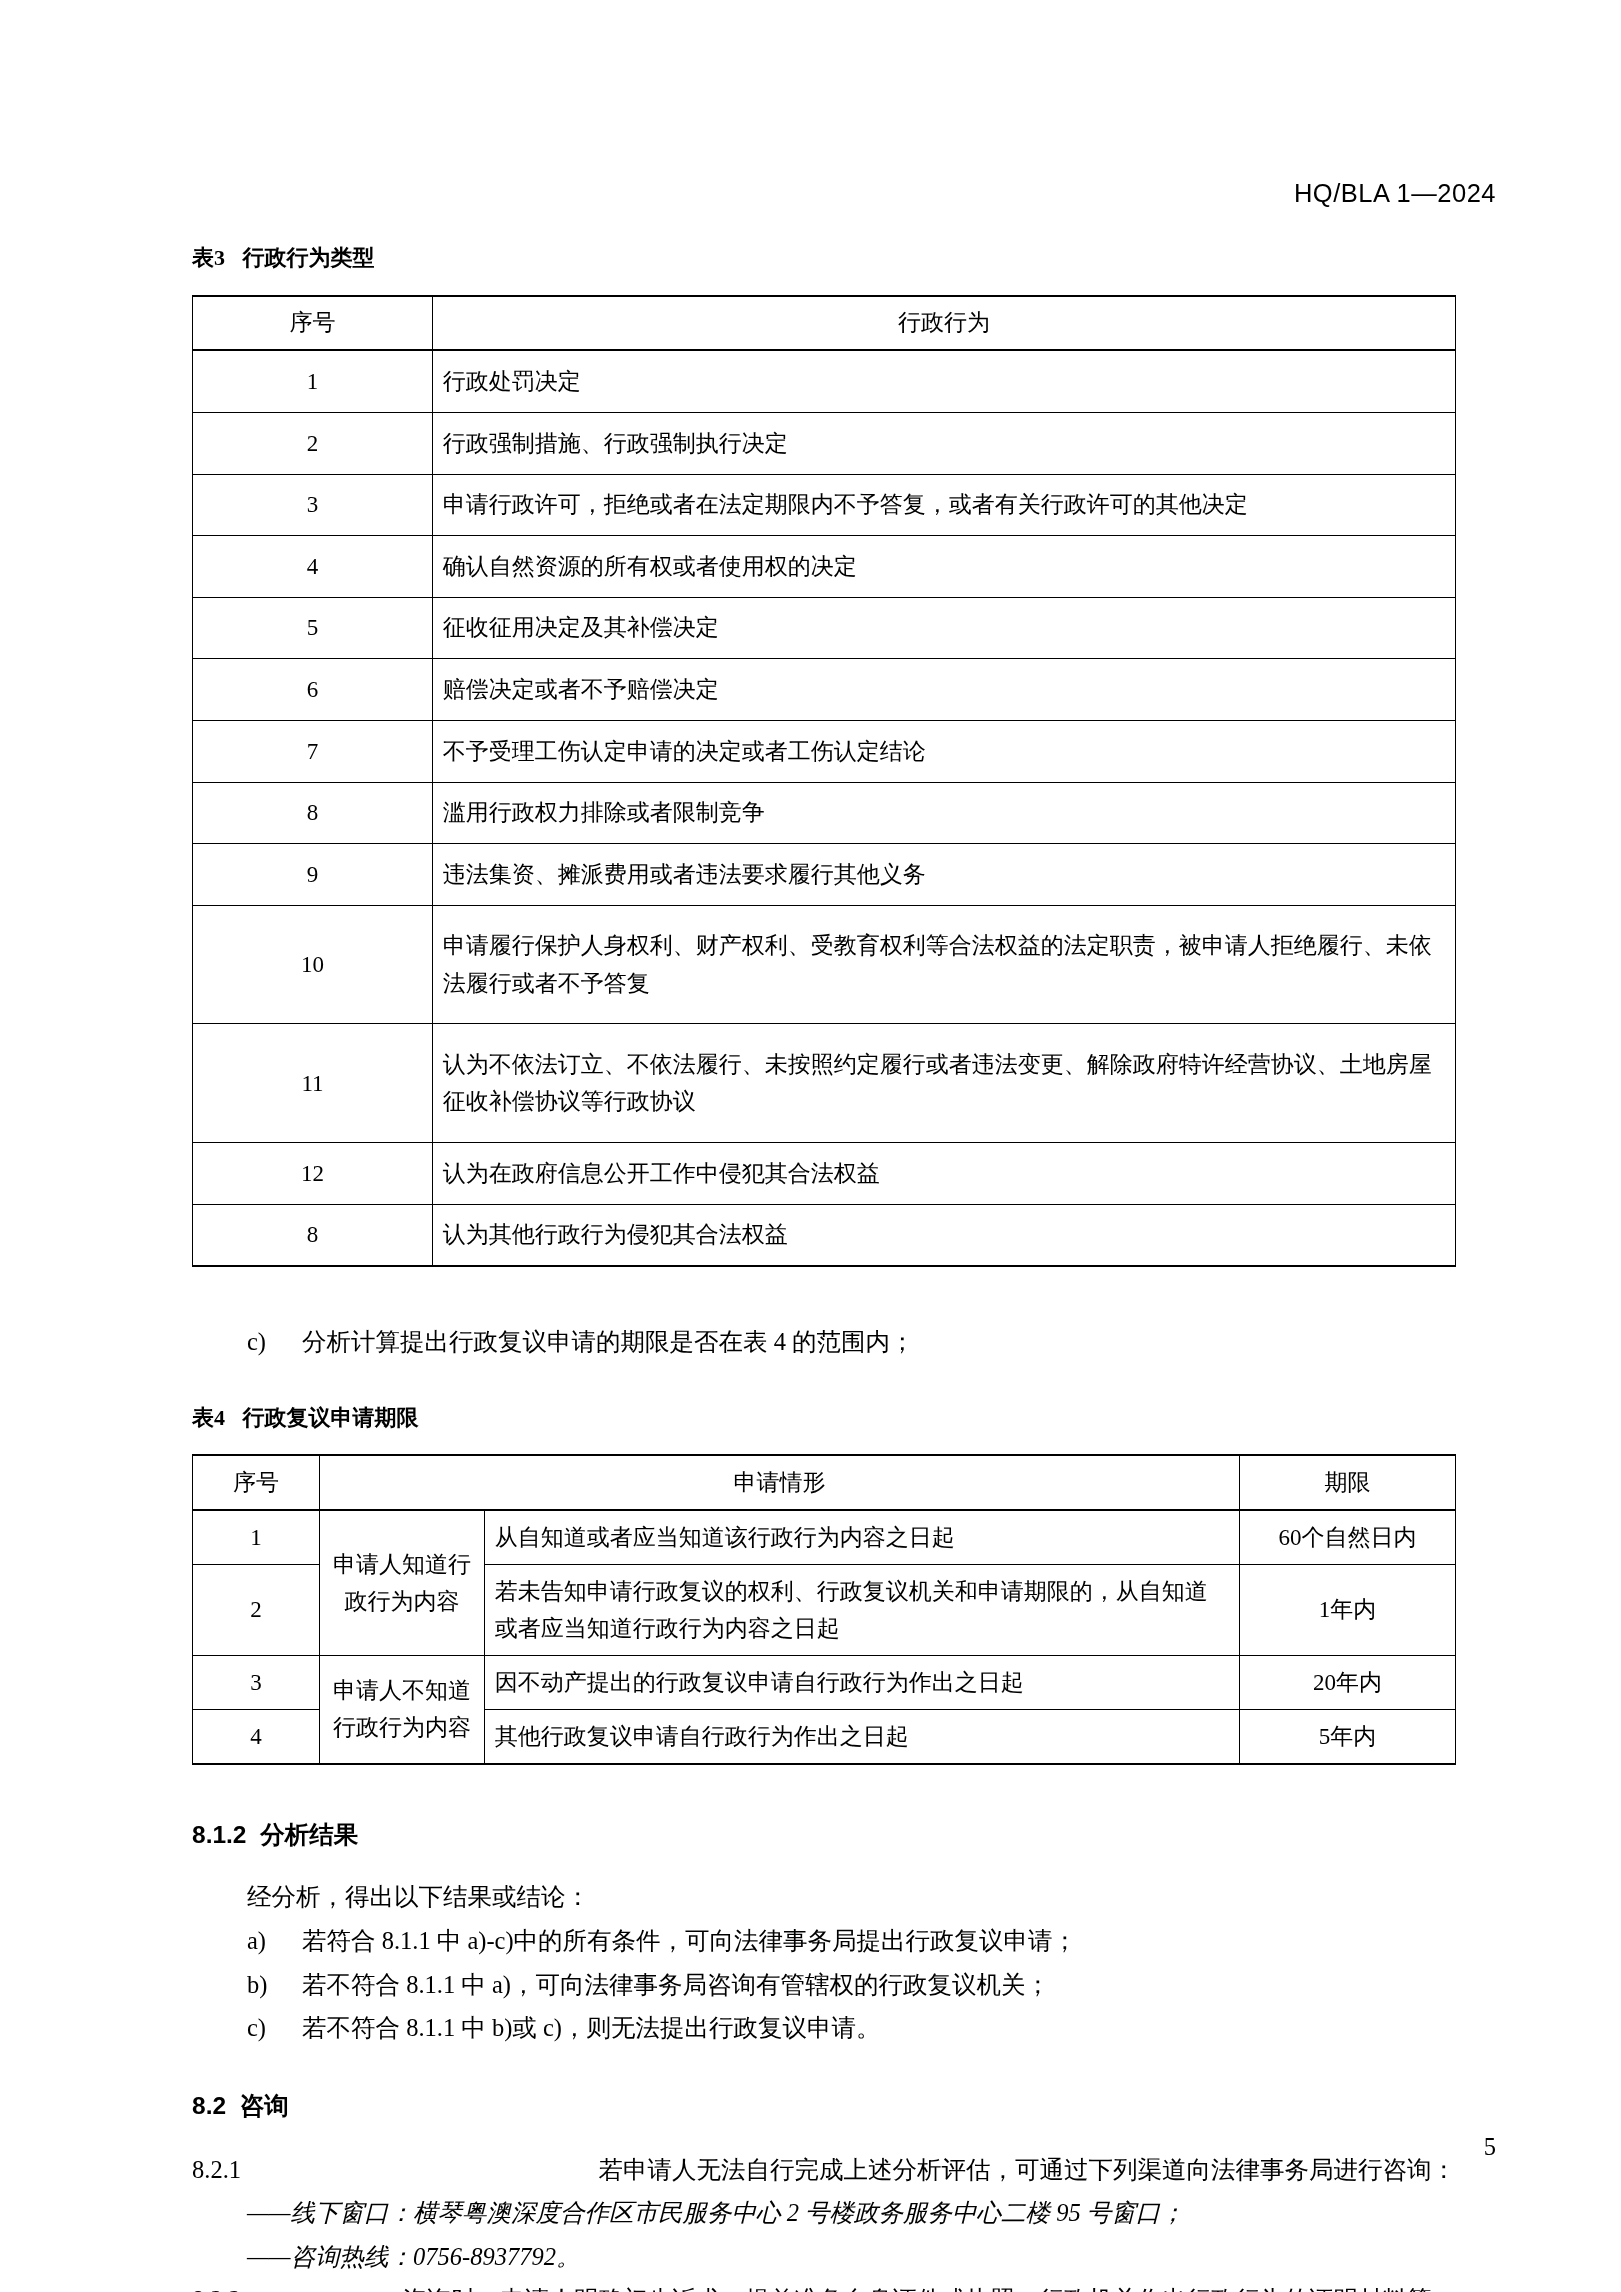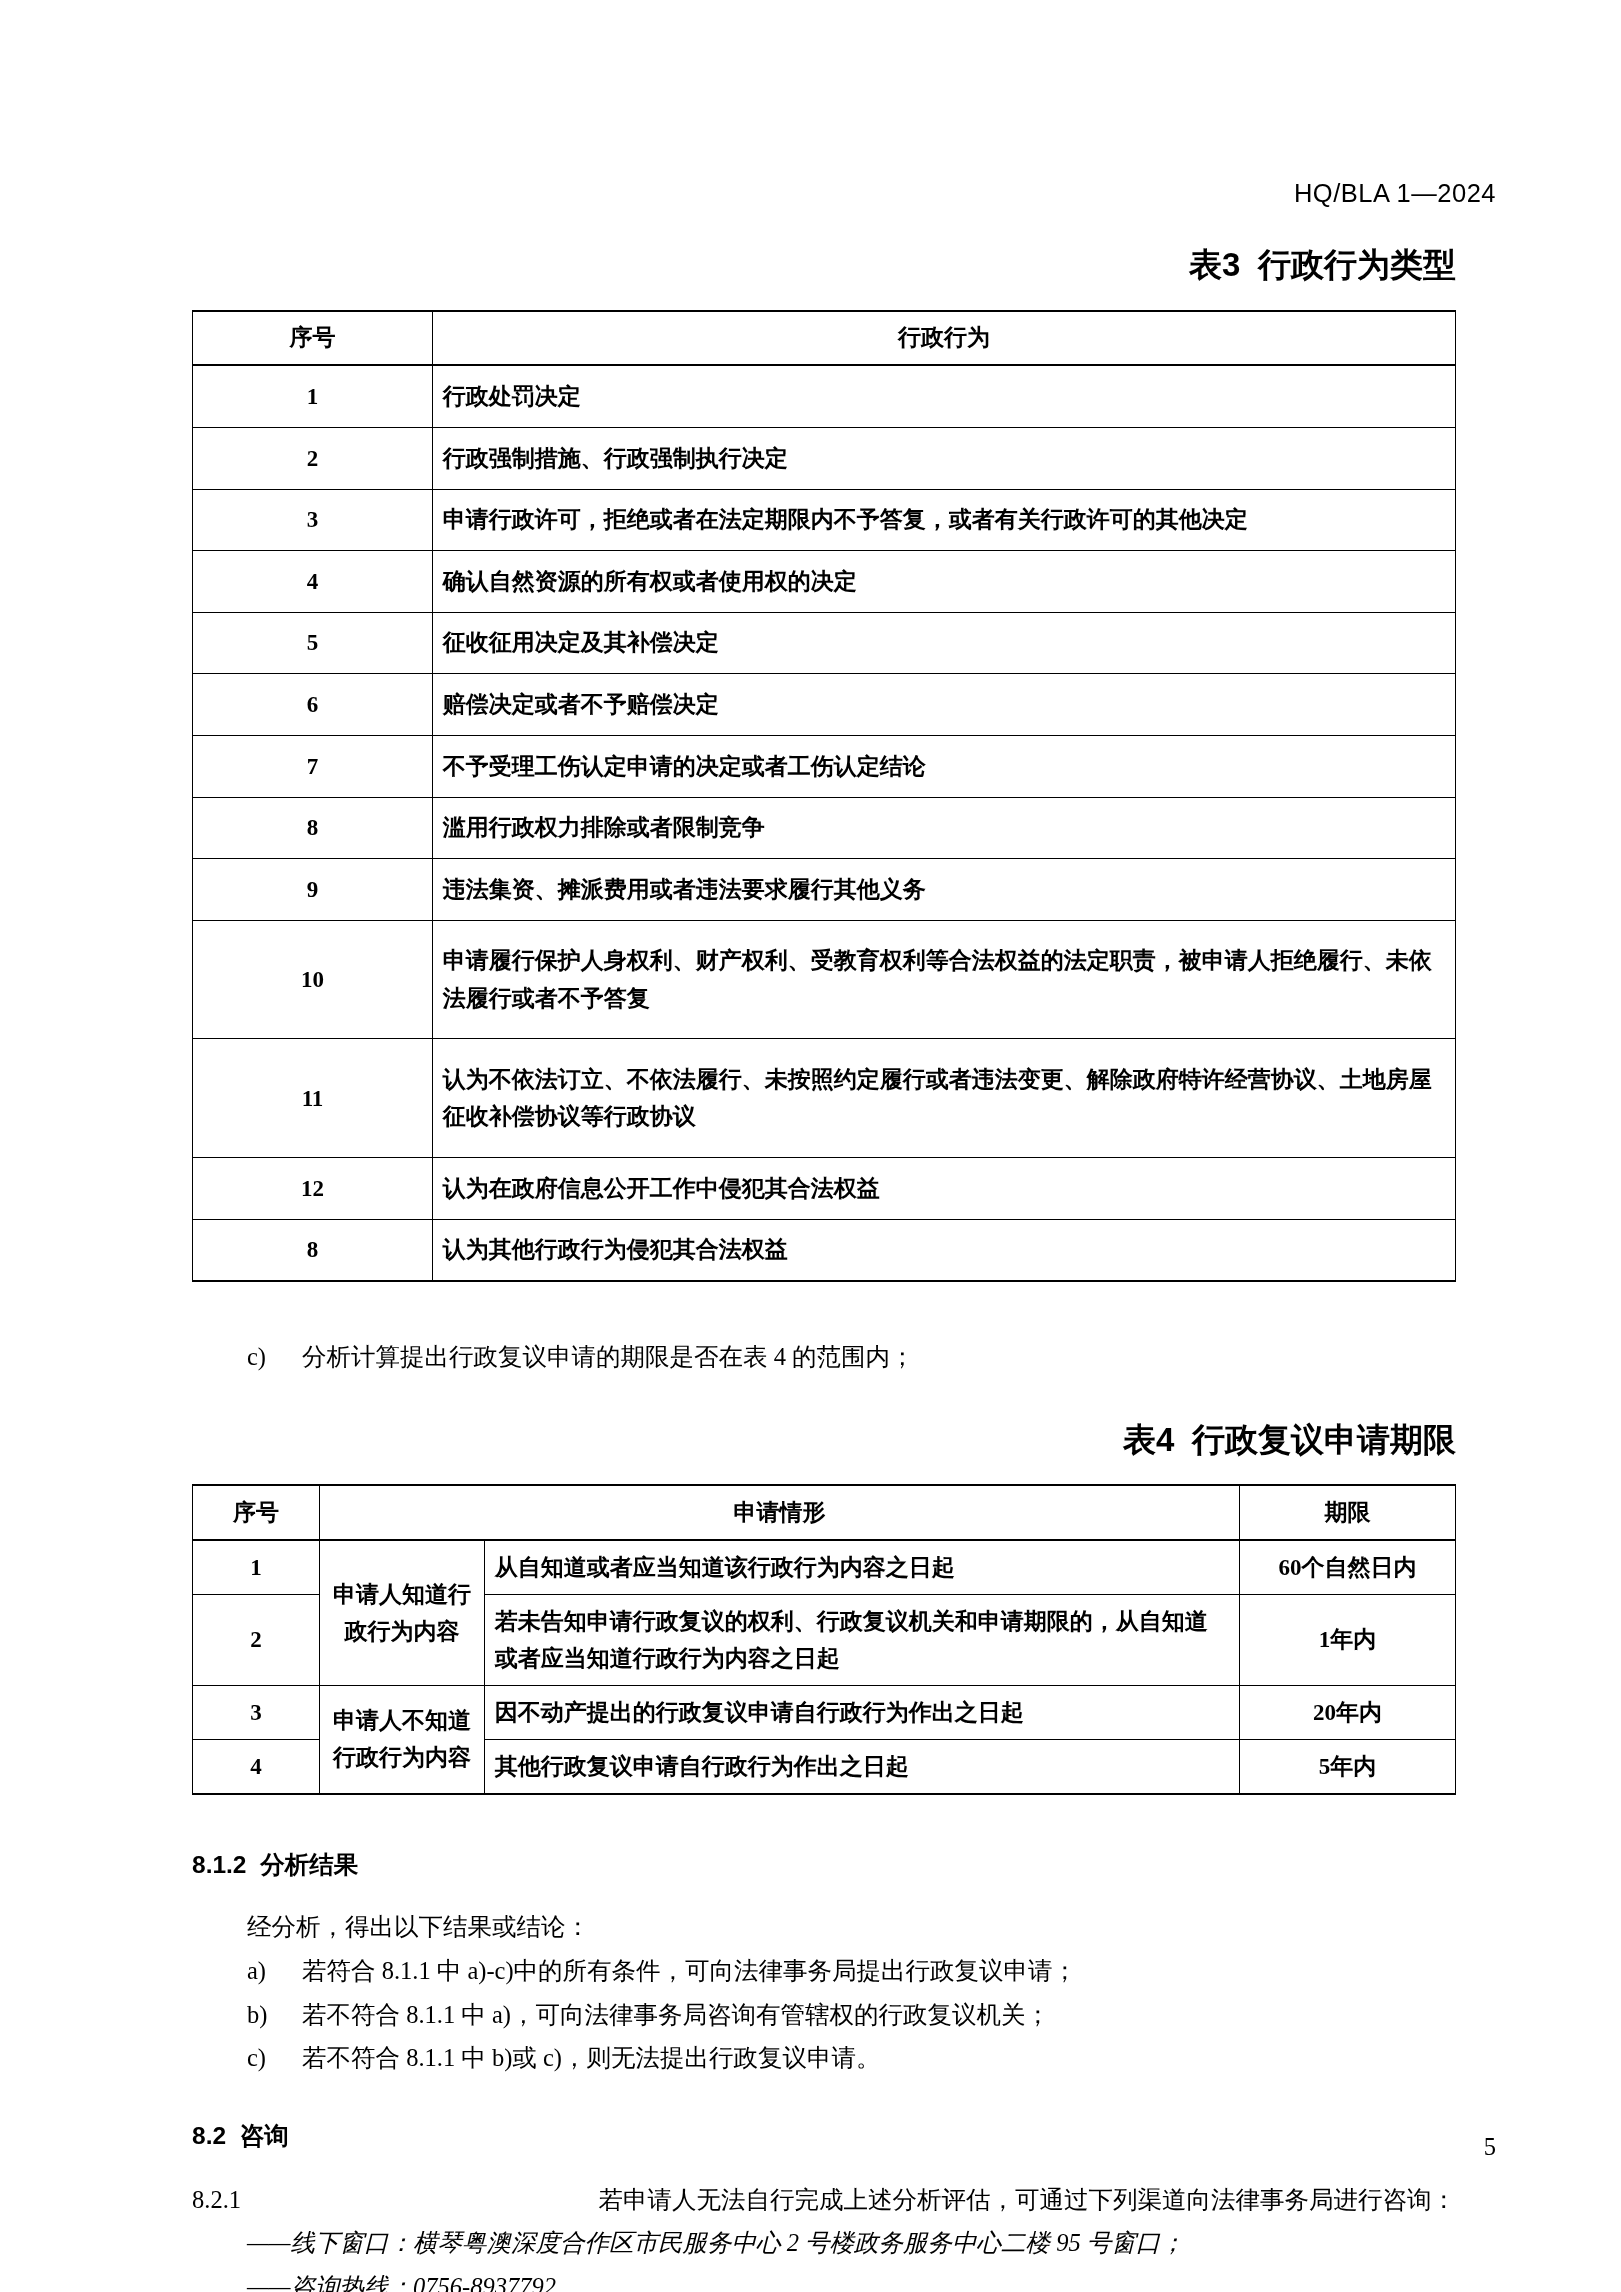--- a/index.html
+++ b/index.html
@@ -37,40 +37,40 @@
 
   
   .content {
     position: absolute;
     left: 192px;
     top: 243px;
     width: 1264px;
   }
 
   .table-caption {
-    text-align: right;
-    font-family: Liberation Sans, sans-serif;
+    text-align: left;
+    font-family: Liberation Serif, serif;
     font-weight: bold;
-    font-size: 33px;
+    font-size: 22px;
     margin: 0 0 21.6px 0;
   }
   .table-caption .cap-gap { display:inline-block; width: 17.6px; }
 
   table.doc-table {
     border-collapse: collapse;
     width: 100%;
     table-layout: fixed;
     font-size: 23px;
     line-height: 1.62;
   }
   table.doc-table td, table.doc-table th {
     border: 1px solid #000;
     padding: 7.8px 9.8px;
     vertical-align: middle;
-    font-weight: bold;
+    font-weight: normal;
     margin-left: 41px;
   }
   
   table.doc-table { border-top: 2.9px solid #000; border-bottom: 2.9px solid #000; }
   table.doc-table tr.hdr td { border-bottom: 2.9px solid #000; text-align:center; }
   table.doc-table td.num { text-align: center; }
   table.doc-table td.txt { text-align: left; }
   table.doc-table td.ctr { text-align: center; }
 
   

